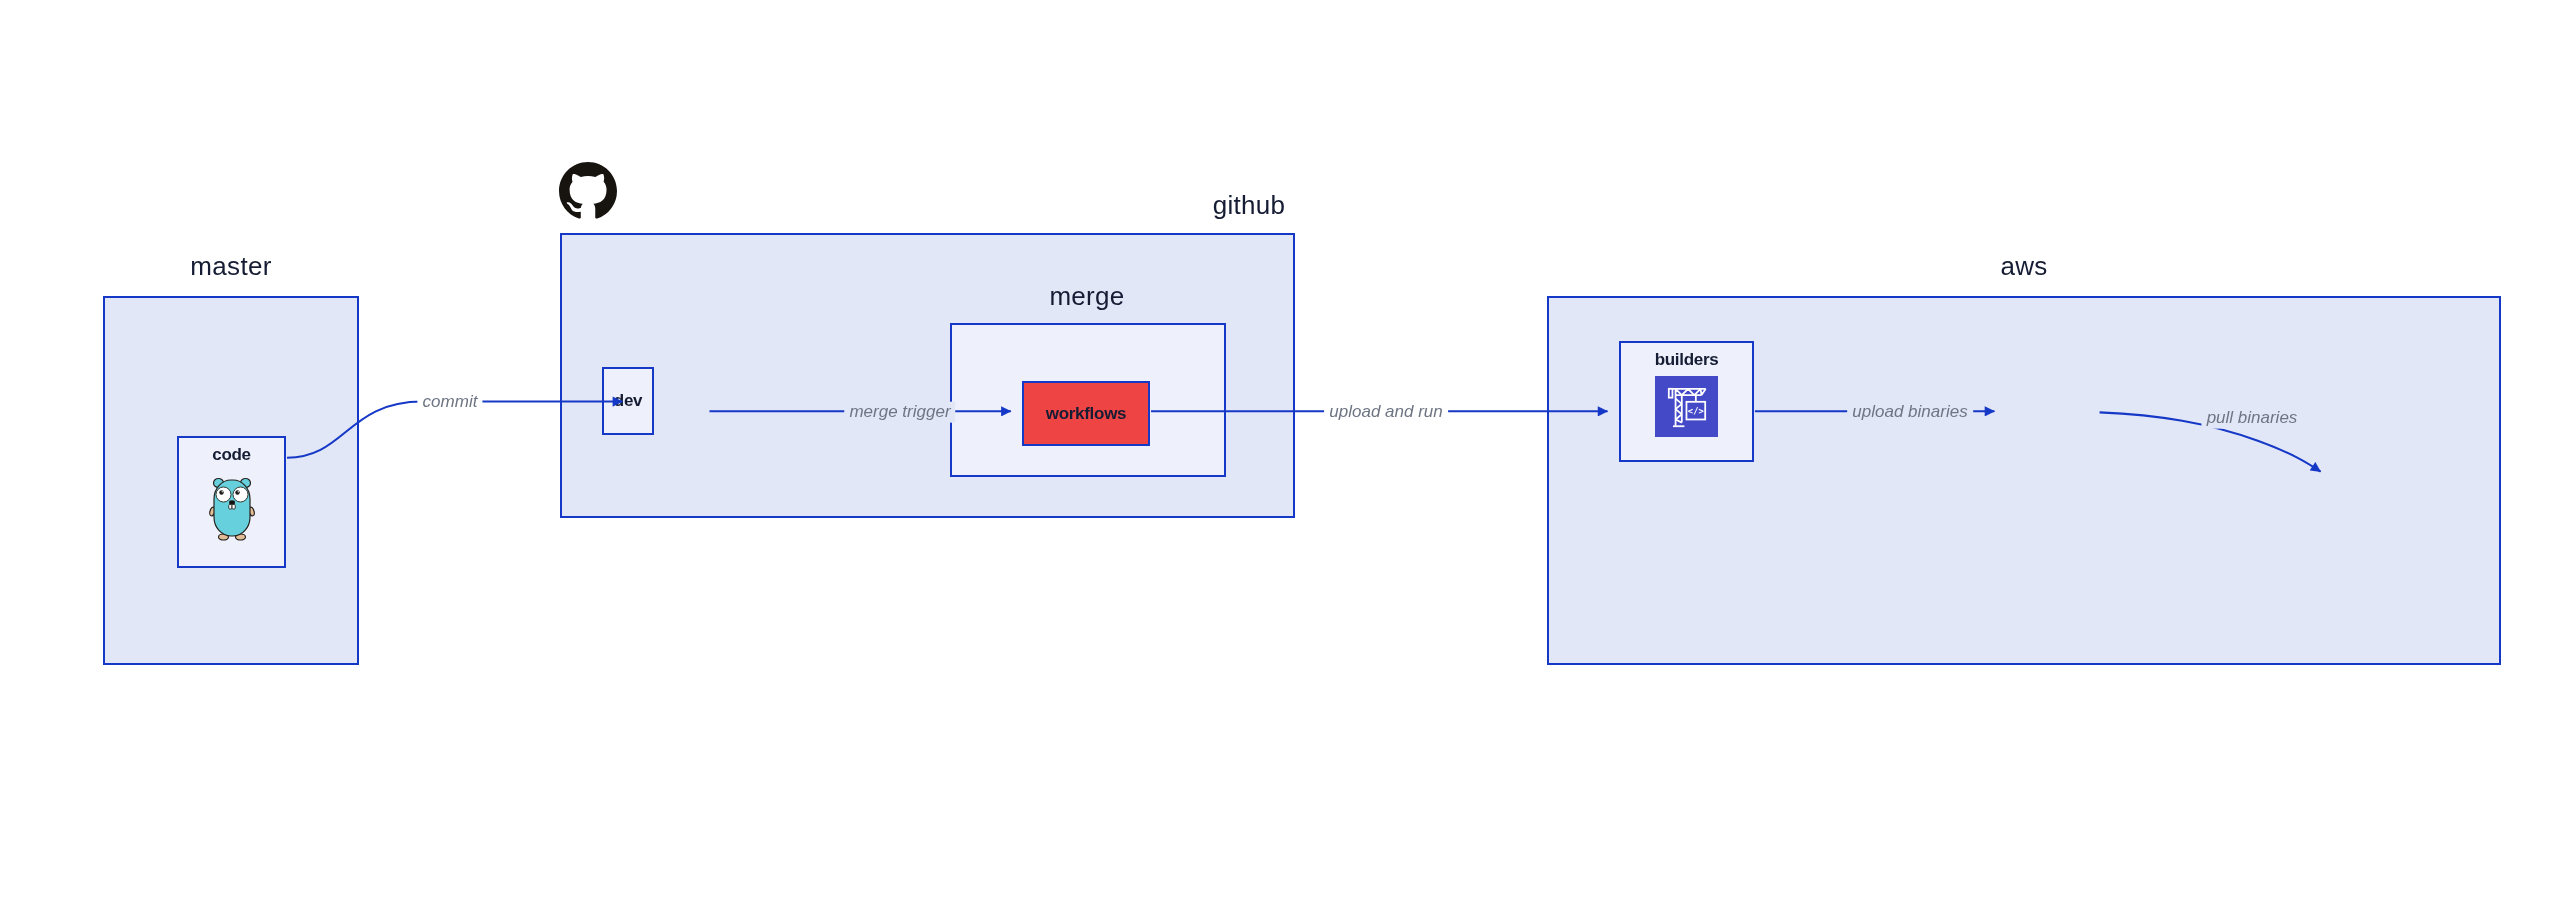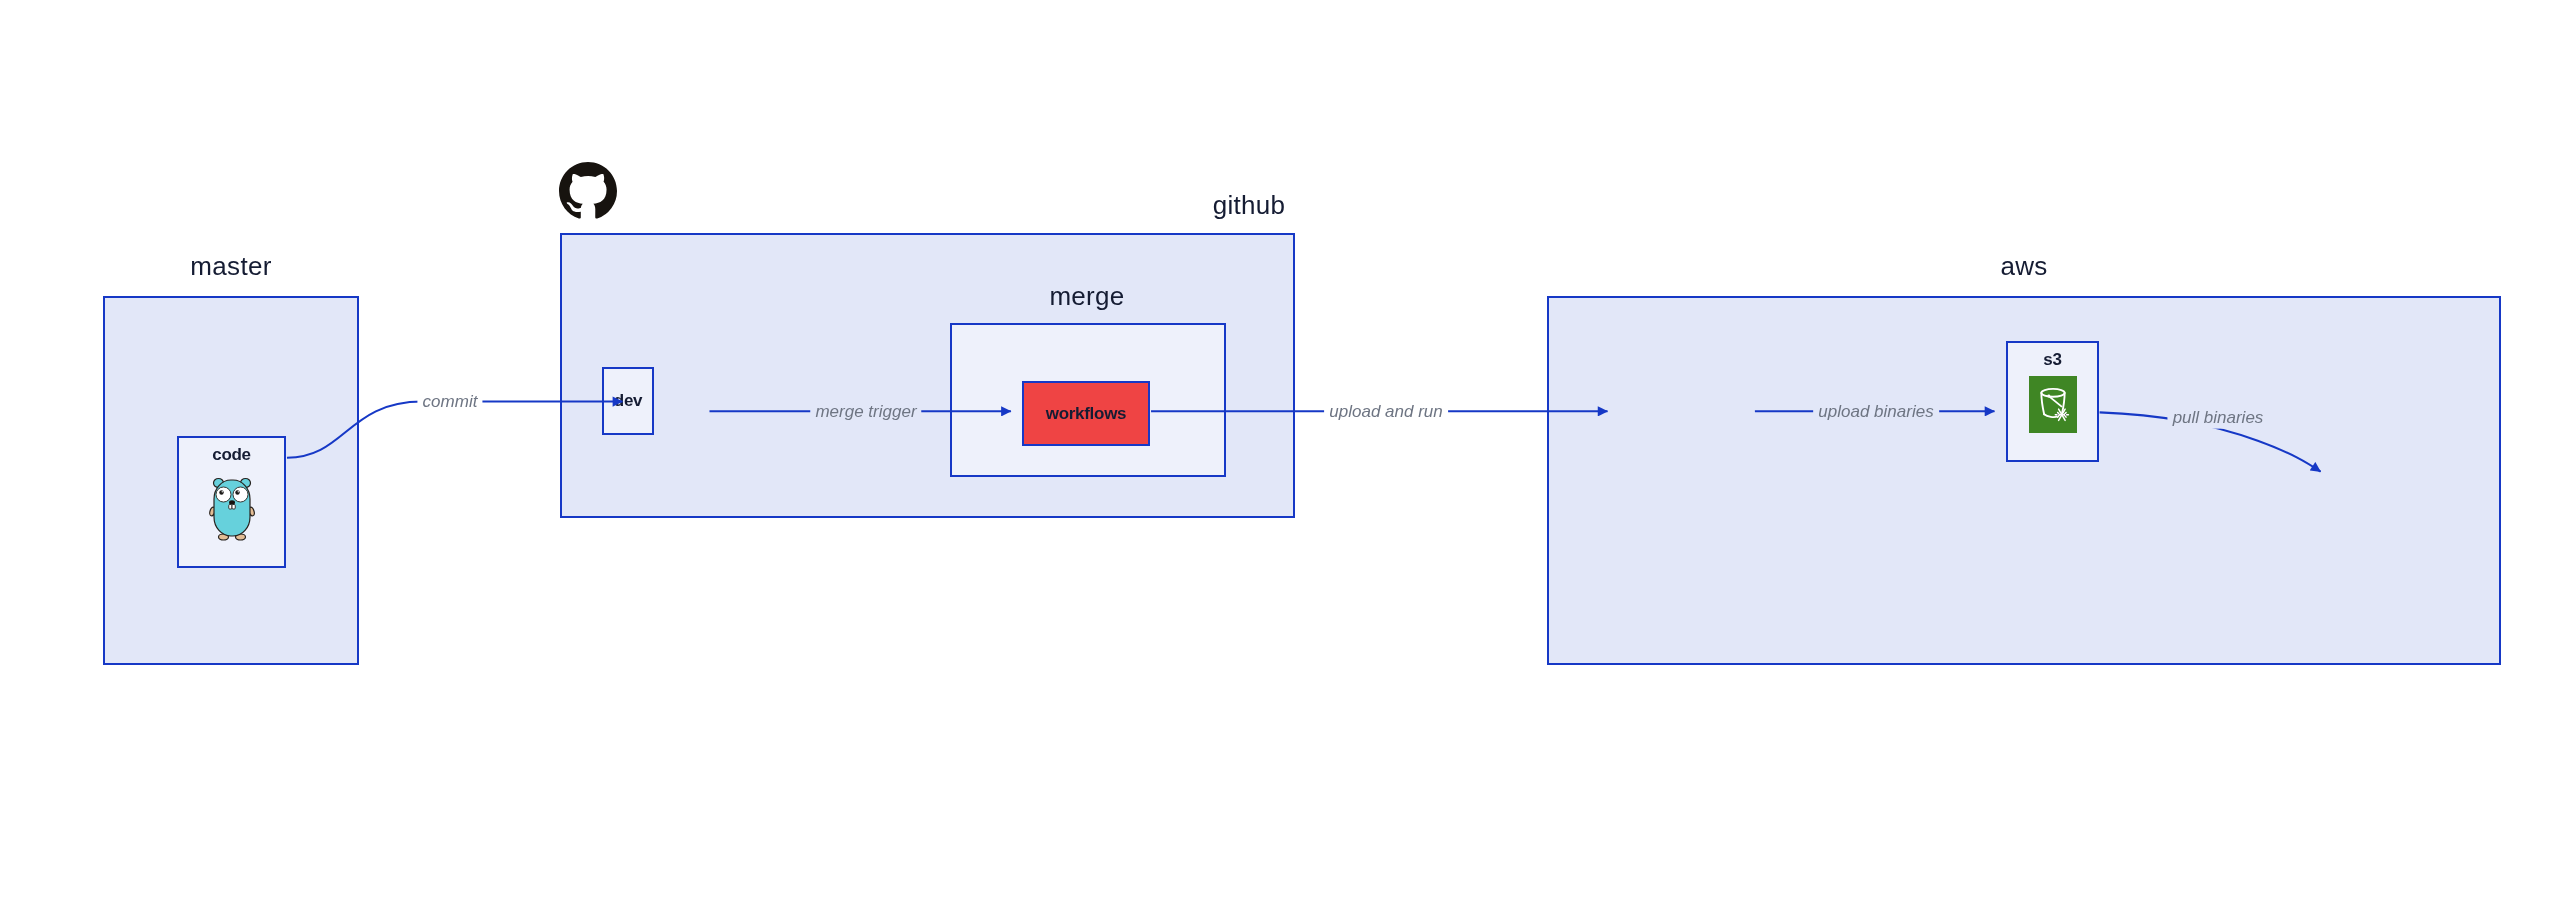--- a/index.html
+++ b/index.html
@@ -20,21 +20,21 @@
   
   .glabel{position:absolute;z-index:4;font-size:26px;font-weight:400;
           color:var(--label-text,#151c33);transform:translateX(-50%);
           white-space:nowrap;letter-spacing:0.3px;}
   .nlabel{font-size:17px;font-weight:700;color:var(--label-text,#151c33);
           letter-spacing:-0.3px;white-space:nowrap;}
   .elabel{position:absolute;z-index:4;font-size:17px;font-style:italic;font-weight:500;
           color:var(--edge-label-text,#6e7583);transform:translate(-50%,-50%);
           white-space:nowrap;padding:1px 5.2px;line-height:1.1;}
   .on-white{background:#ffffff;}
-  .on-lav{background:var(--outer-box-fill,#e2e7f8);}
+  .on-lav{background:var(--outer-box-fill,#e2e7f8);margin-left:34px;}
 
   
   .edges-layer{position:absolute;left:0;top:0;z-index:3;pointer-events:none;}
   .edge{stroke:var(--box-border,#1638c6);stroke-width:4;fill:none;}
   .arrfill{fill:var(--box-border,#1638c6);}
 
   
   .icon{display:block;line-height:0;}
   .octocat{position:absolute;z-index:4;color:var(--octocat,#17130f);}
   .icon-tile{display:flex;align-items:center;justify-content:center;line-height:0;}
@@ -101,42 +101,39 @@
   </div>
 
   <div class="nbox center" style="left:602px;top:367px;width:52px;height:68px">
     <div class="nlabel">dev</div>
   </div>
 
   <div class="nbox center" style="left:1022px;top:381px;width:128px;height:65px;background:#ef4444">
     <div class="nlabel">workflows</div>
   </div>
 
-
-  <div class="nbox toppad" style="left:2006px;top:341px;width:93px;height:121px">
-    <div class="nlabel">s3</div>
-    <span class="icon-tile tile-s3" style="width:48px;height:57px">
-      <svg width="42" height="49" viewBox="0 0 90 100">
-        <g stroke="#ffffff" fill="none" stroke-width="4" stroke-linecap="round">
-          <ellipse cx="45" cy="25" rx="25" ry="8.5"></ellipse>
-          <path d="M20 25 C20 42 24 62 26 71"></path>
-          <path d="M70 25 C70 42 66 62 64 71"></path>
-          <path d="M26 71 C33 77 47 78.5 56 75.5"></path>
-          <path d="M36 32 L63 54"></path>
+  <div class="nbox toppad" style="left:1619px;top:341px;width:135px;height:121px">
+    <div class="nlabel">builders</div>
+    <span class="icon-tile tile-builders" style="width:63px;height:61px">
+      <svg width="52" height="52" viewBox="0 0 100 100">
+        <g stroke="#ffffff" stroke-width="3.4" fill="none">
+          <rect x="15" y="15" width="7" height="17"></rect>
+          <path d="M22 15 H86 M28 27 H78"></path>
+          <path d="M28 15 L28 27 M28 15 L40 27 M52 15 L40 27 M52 15 L64 27 M76 15 L64 27 M76 15 L78 27 M86 15 L78 27"></path>
+          <path d="M28 27 V87 M40 27 V80"></path>
+          <path d="M28 34 L40 44 M40 44 L28 54 M28 54 L40 64 M40 64 L28 74 M28 74 L40 80"></path>
+          <path d="M23 87 H45"></path>
+          <path d="M67 27 V40"></path>
+          <rect x="49" y="40" width="36" height="34"></rect>
         </g>
-        <circle cx="36" cy="32" r="3.2" fill="#ffffff"></circle>
-        <g stroke="#ffffff" stroke-width="3.2" stroke-linecap="round">
-          <path d="M50 72 H78"></path>
-          <path d="M57 59.9 L71 84.1"></path>
-          <path d="M71 59.9 L57 84.1"></path>
-          <path d="M55 67 L59 72 L55 77 M73 67 L69 72 L73 77"></path>
-        </g>
+        <text x="67" y="63" text-anchor="middle" fill="#ffffff" font-family="'DejaVu Sans Mono','Liberation Mono',monospace" font-size="17" font-weight="bold">&lt;/&gt;</text>
       </svg>
     </span>
   </div>
+
 
 
   <svg class="edges-layer" width="2604" height="902" viewBox="0 0 5054 1750">
     <defs>
       <marker id="arrowhead" viewBox="0 0 10 10" refX="9.5" refY="5" markerWidth="5.5" markerHeight="5" orient="auto" markerUnits="strokeWidth">
         <path d="M0 0 L10 5 L0 10 z" class="arrfill"></path>
       </marker>
     </defs>
     <path class="edge" marker-end="url(#arrowhead)" d="M 557 888 C 670 888 675 779 820 779 L 1208 779"></path>
     <path class="edge" marker-end="url(#arrowhead)" d="M 1377 798 H 1962"></path>

